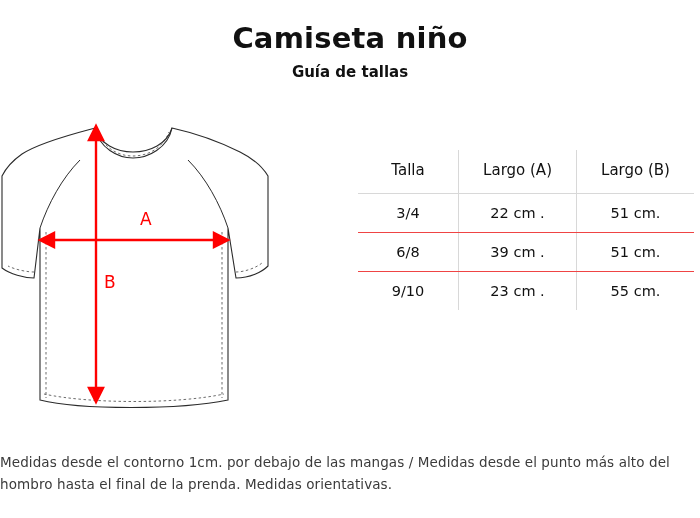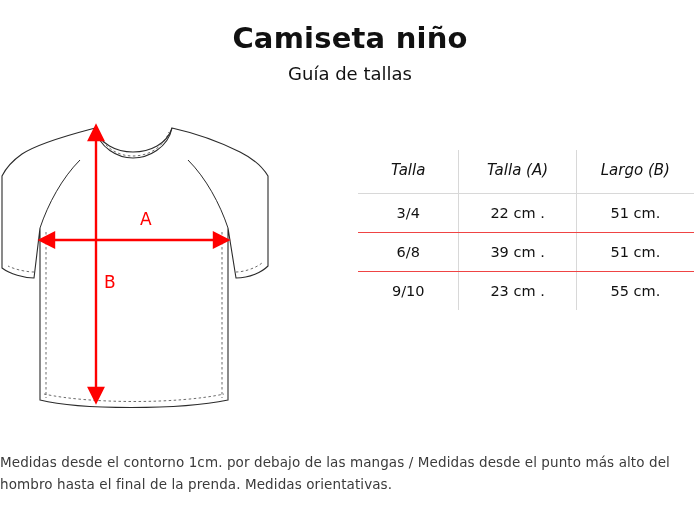--- a/index.html
+++ b/index.html
@@ -30,22 +30,22 @@
   }
   .title {
     font-size: 29px;
     font-weight: bold;
     letter-spacing: 0.2px;
     color: #111111;
     margin: 0;
     line-height: 1.15;
   }
   .subtitle {
-    font-size: 18px;
-    font-weight: normal;
+    font-size: 15px;
+    font-weight: bold;
     color: #111111;
     margin-top: 8px;
     line-height: 1.2;
   }
 
   
   .shirt-wrap {
     position: absolute;
     left: 0px;
     top: 108px;
@@ -74,21 +74,20 @@
     padding: 11px 4px 11px 4px;
     font-weight: normal;
     color: #111111;
     border-bottom: 1px solid #ef4444;
     border-right: 1px solid #d8d8d8;
   }
   table.size-table th {
     border-bottom: 1px solid #d8d8d8;
     padding-bottom: 14px;
     font-size: 15px;
-    font-style: italic;
   }
   table.size-table tr th:last-child,
   table.size-table tr td:last-child {
     border-right: none;
   }
   table.size-table tr:last-child td {
     border-bottom: none;
   }
   table.size-table thead th:first-child,
   table.size-table tbody td:first-child {
@@ -180,21 +179,21 @@
       <text x="140" y="117" font-family="DejaVu Sans, sans-serif" font-size="17" fill="#ff0000">A</text>
       <text x="104" y="180" font-family="DejaVu Sans, sans-serif" font-size="17" fill="#ff0000">B</text>
     </svg>
   </div>
 
   <div class="table-wrap">
     <table class="size-table">
       <thead>
         <tr>
           <th>Talla</th>
-          <th>Talla (A)</th>
+          <th>Largo (A)</th>
           <th>Largo (B)</th>
         </tr>
       </thead>
       <tbody>
         <tr>
           <td>3/4</td>
           <td>22 cm .</td>
           <td>51 cm.</td>
         </tr>
         <tr>

